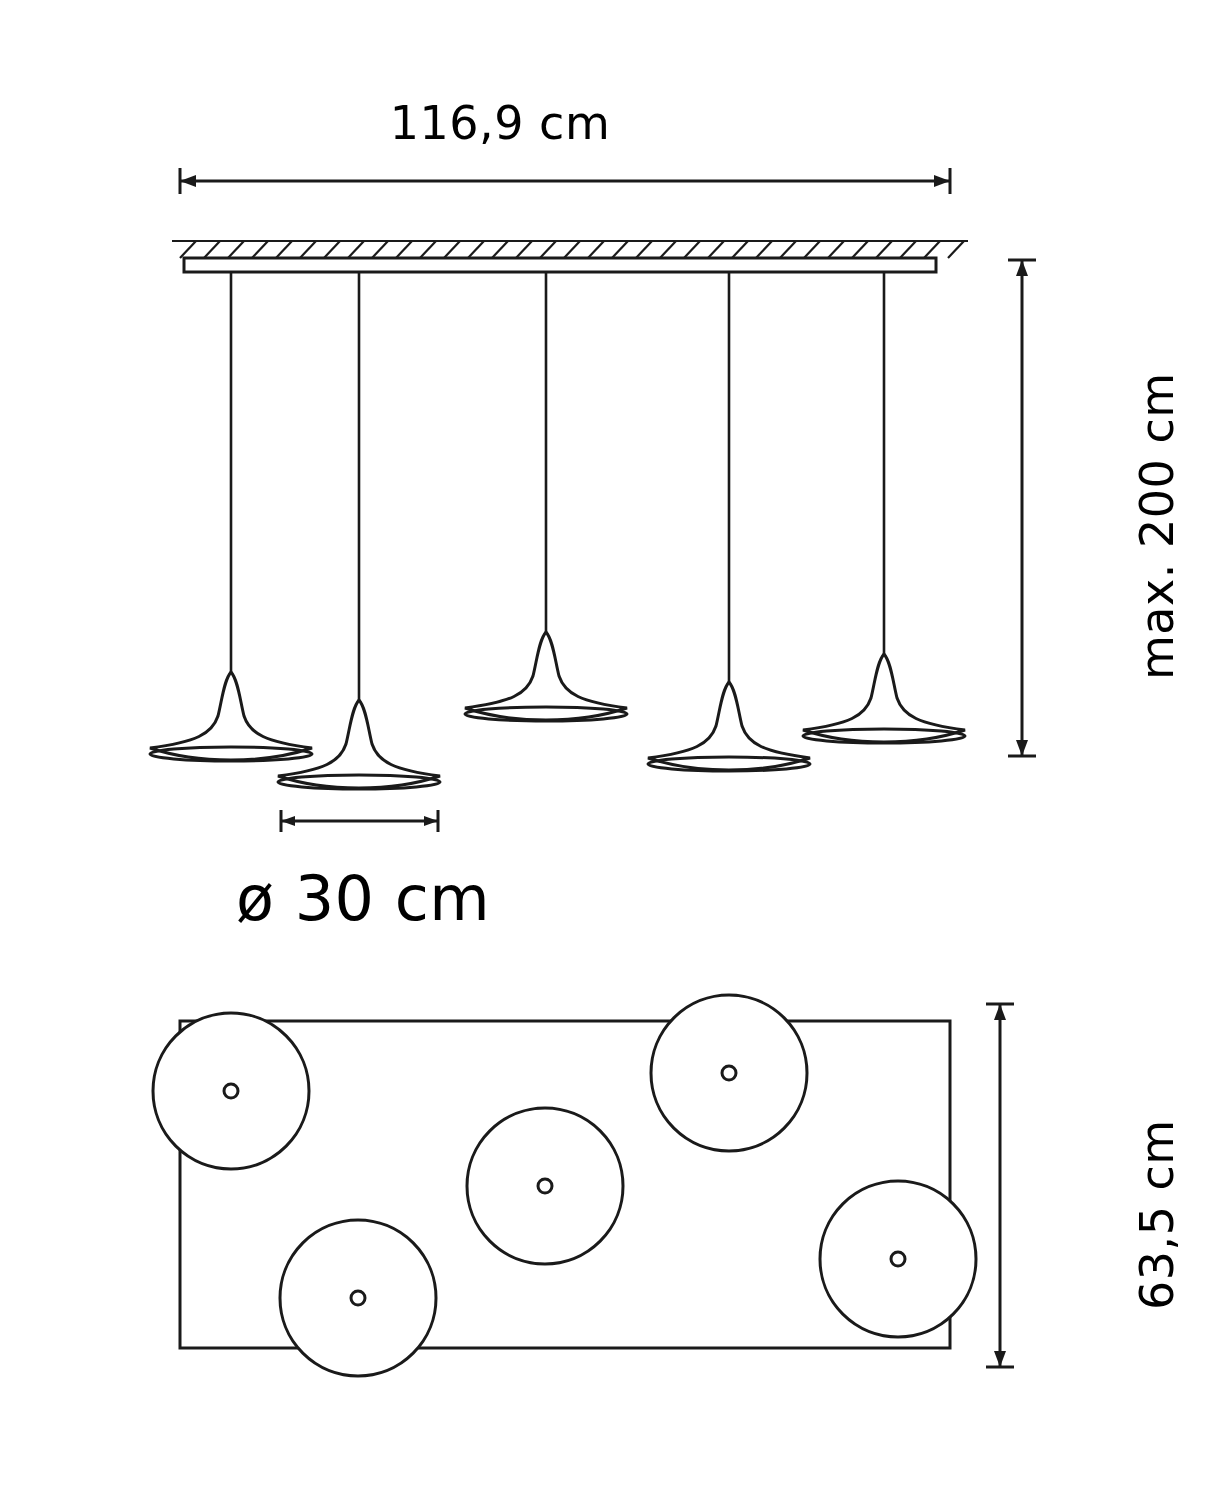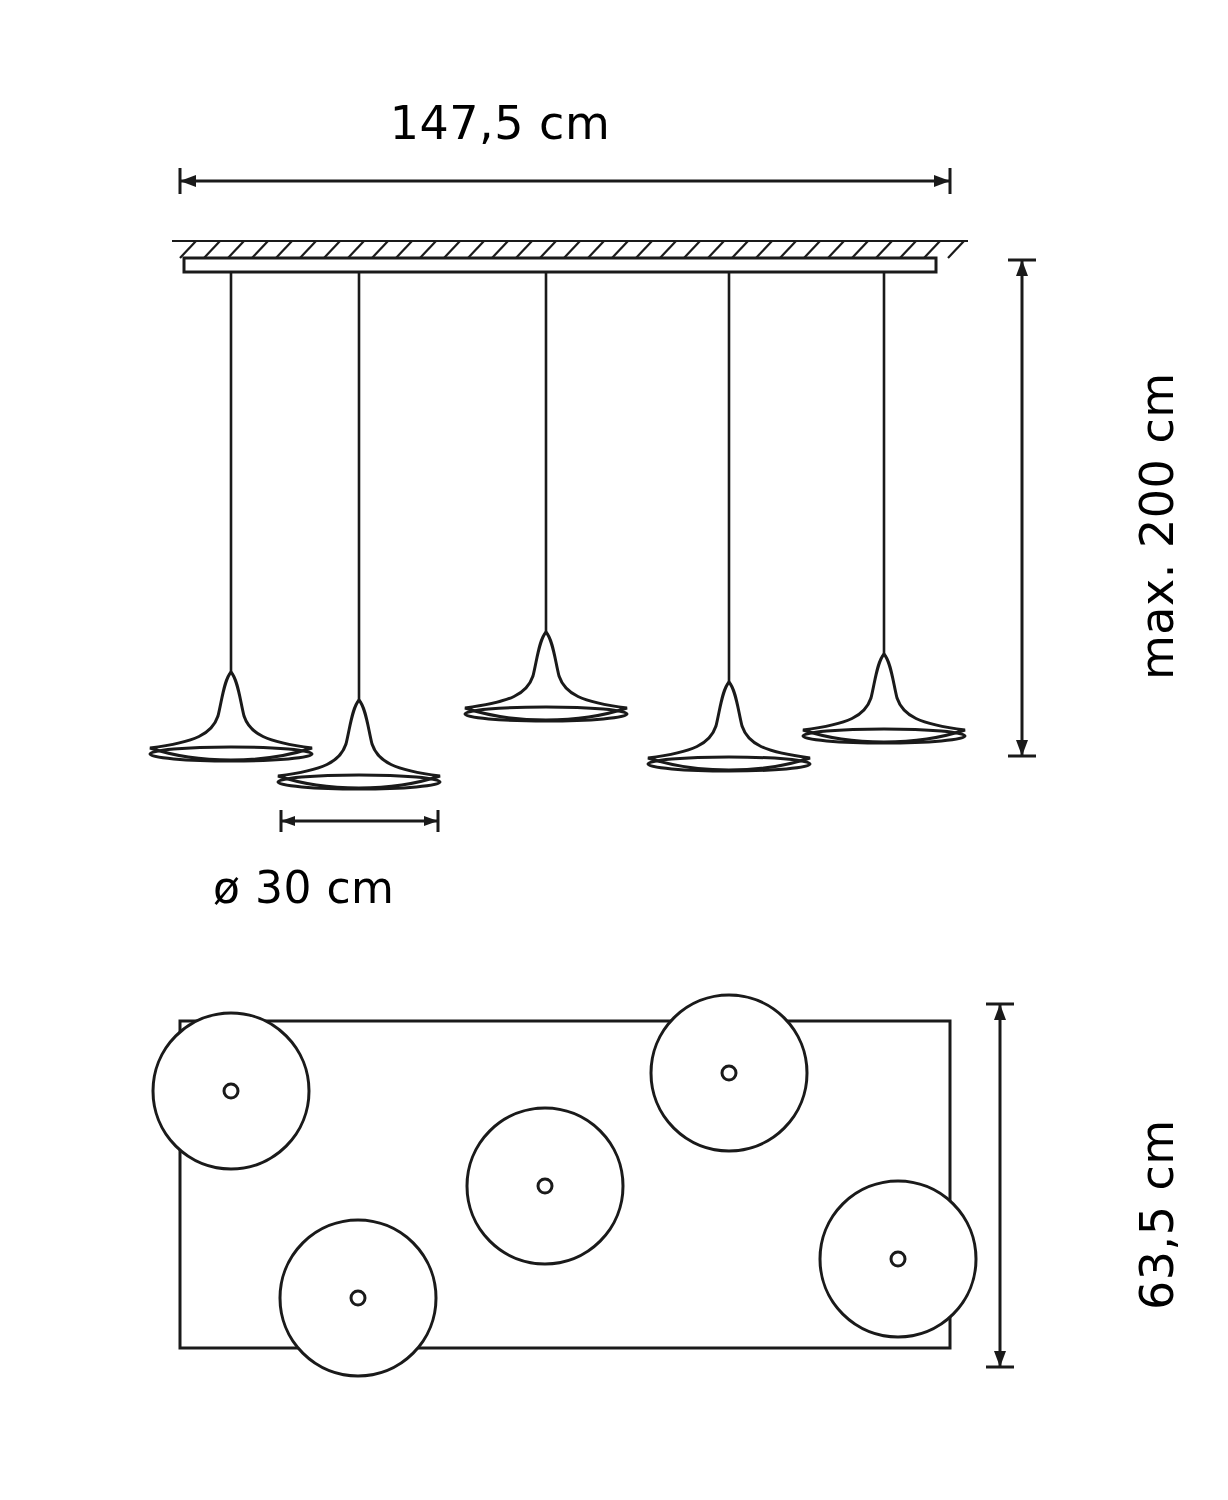--- a/index.html
+++ b/index.html
@@ -30,23 +30,23 @@
     letter-spacing: 0.5px;
   }
   #label-width {
     left: 0;
     top: 96px;
     width: 1000px;
     text-align: center;
     font-size: 46px;
   }
   #label-diameter {
-    left: 213px;
+    left: 236px;
     top: 862px;
-    font-size: 44px;
+    font-size: 62px;
   }
   .rot-wrap {
     position: absolute;
   }
 </style>
 </head>
 <body>
 
 <svg id="sheet" viewBox="0 0 1228 1500" xmlns="http://www.w3.org/2000/svg">
 
@@ -174,21 +174,21 @@
 
   <g stroke="#1a1a1a" stroke-width="3" fill="none">
     <line x1="1000" y1="1004" x2="1000" y2="1367"></line>
     <line x1="986" y1="1004" x2="1014" y2="1004"></line>
     <line x1="986" y1="1367" x2="1014" y2="1367"></line>
     <path d="M1000,1004 L994,1020 L1006,1020 Z" fill="#1a1a1a" stroke="none"></path>
     <path d="M1000,1367 L994,1351 L1006,1351 Z" fill="#1a1a1a" stroke="none"></path>
   </g>
 </svg>
 
-<div class="dim-label" id="label-width">147,5 cm</div>
+<div class="dim-label" id="label-width">116,9 cm</div>
 
 <div class="rot-wrap" style="left:1130px; top:680px;">
   <div class="dim-label" style="position:relative; left:0; top:0; font-size:46px; transform:rotate(-90deg); transform-origin:left top;">max. 200 cm</div>
 </div>
 
 <div class="dim-label" id="label-diameter">ø 30 cm</div>
 
 <div class="rot-wrap" style="left:1130px; top:1310px;">
   <div class="dim-label" style="position:relative; left:0; top:0; font-size:46px; transform:rotate(-90deg); transform-origin:left top;">63,5 cm</div>
 </div>

